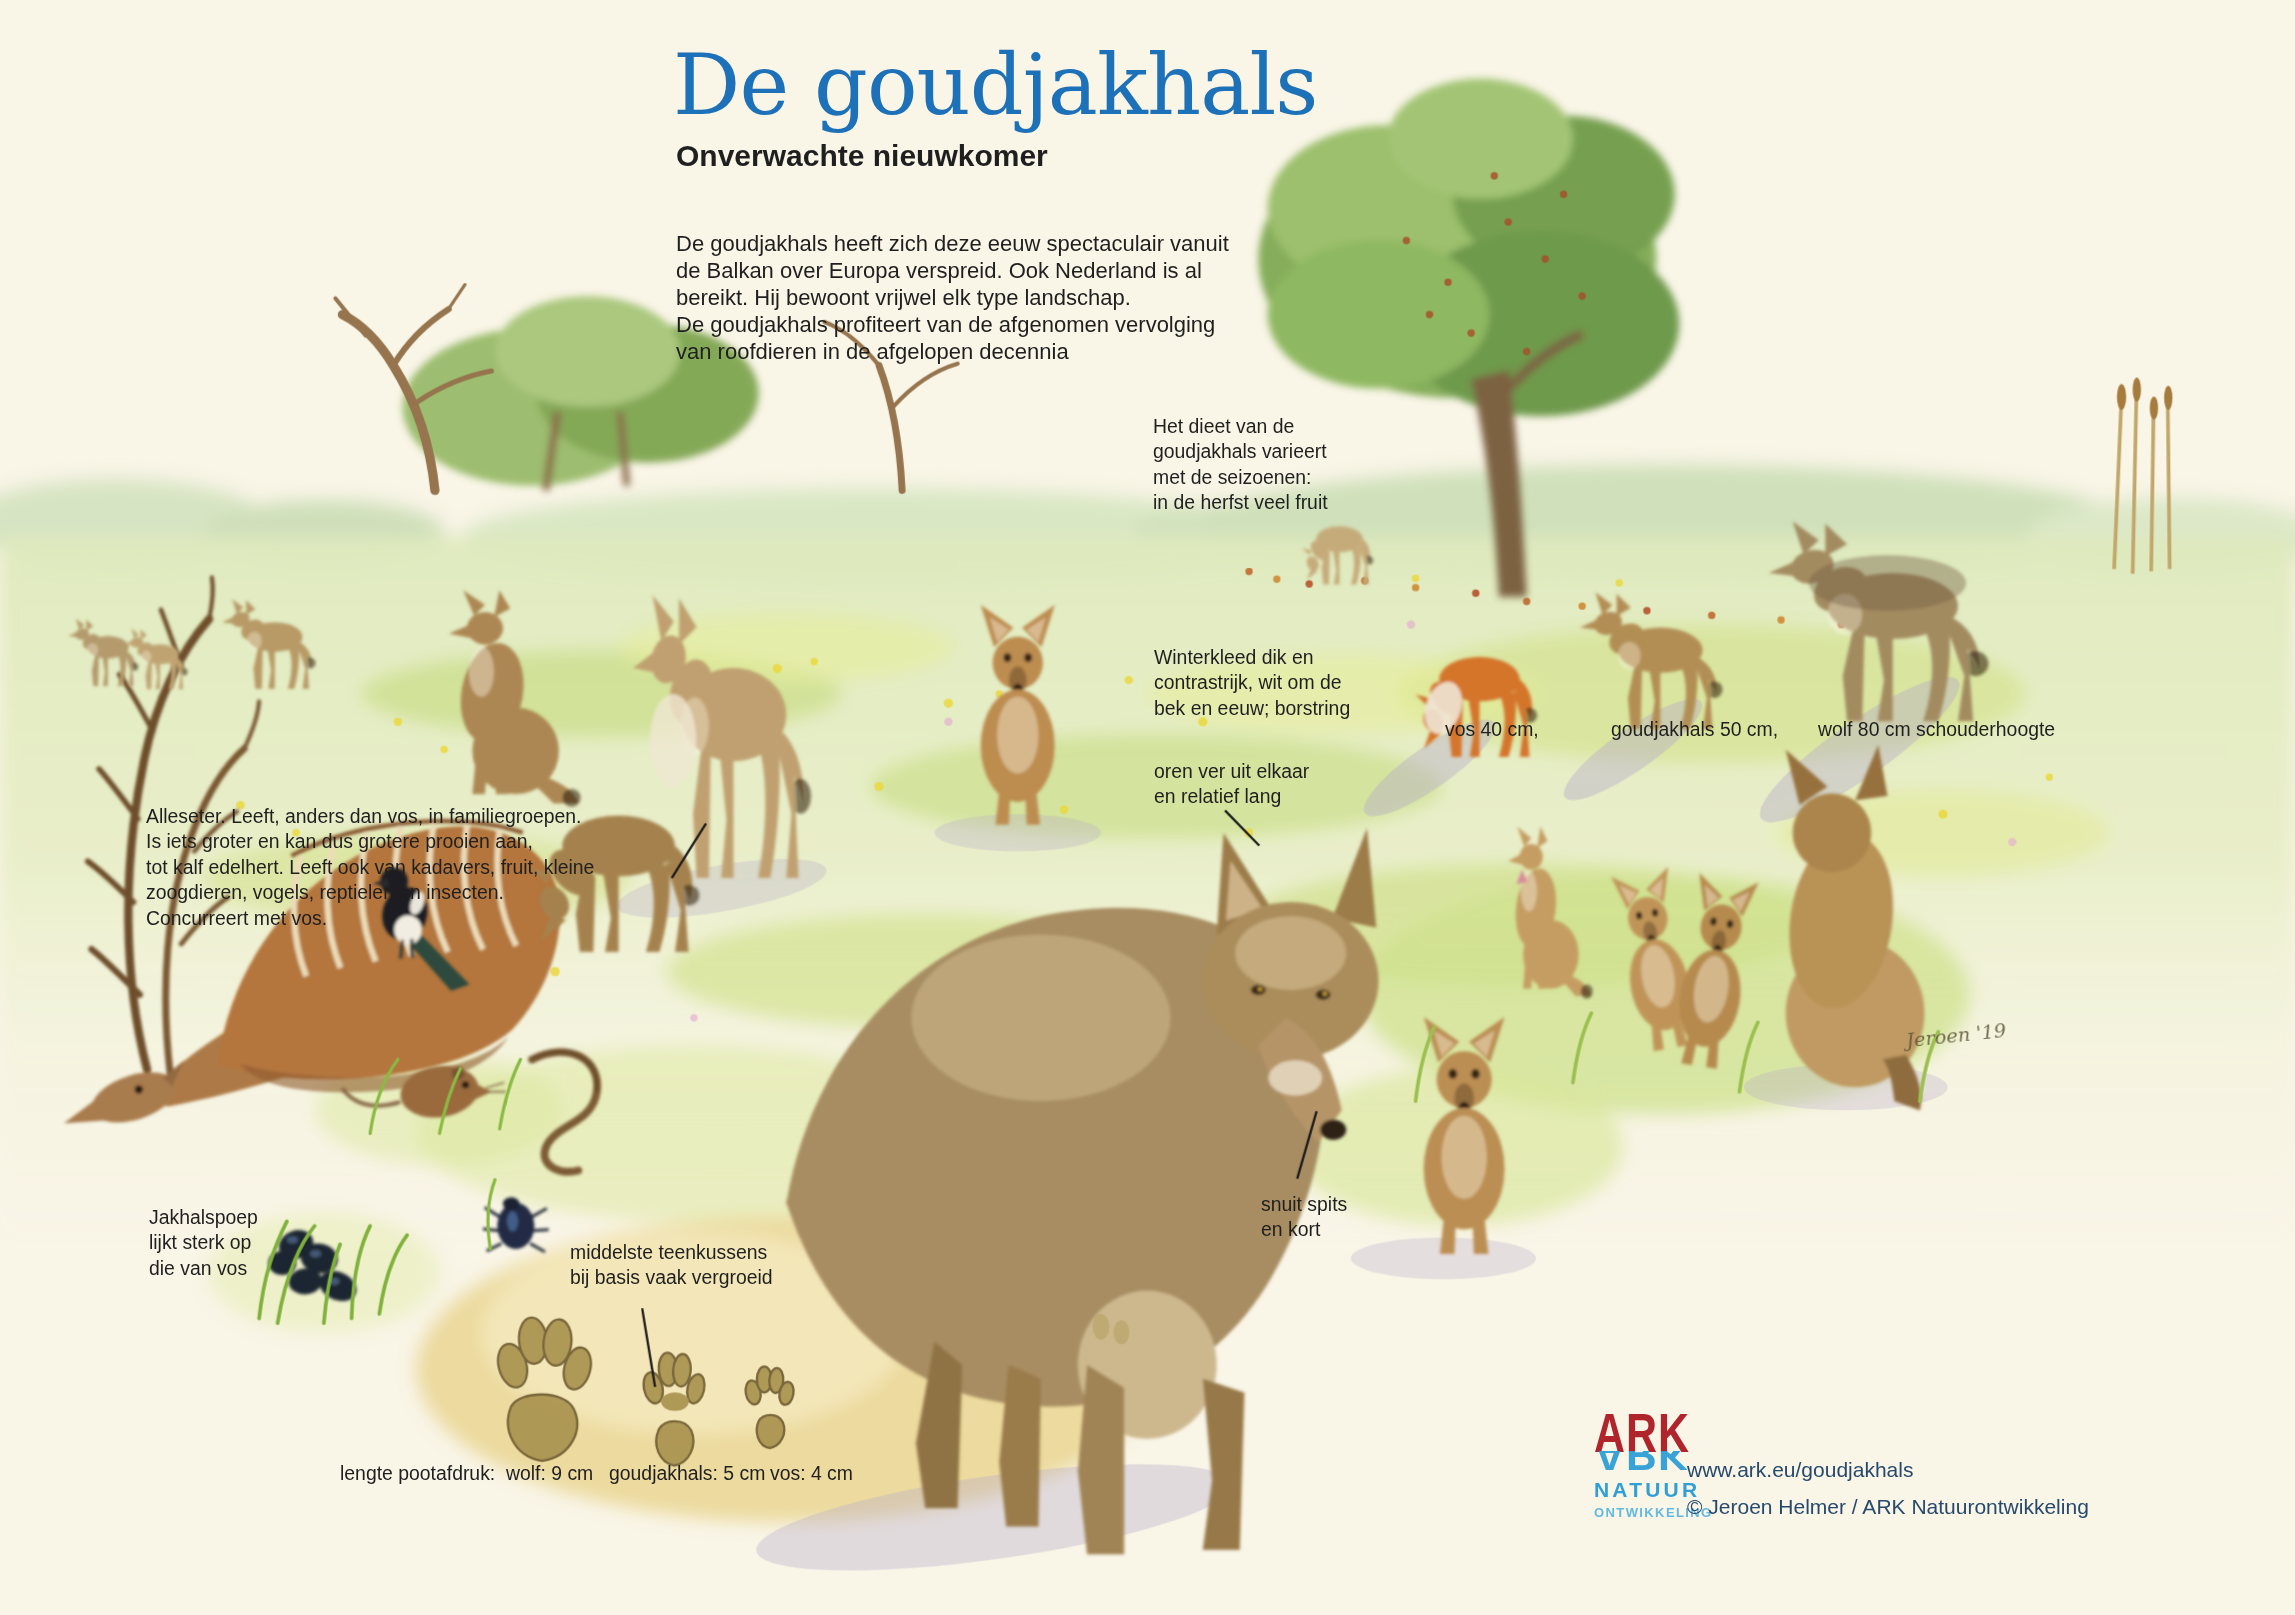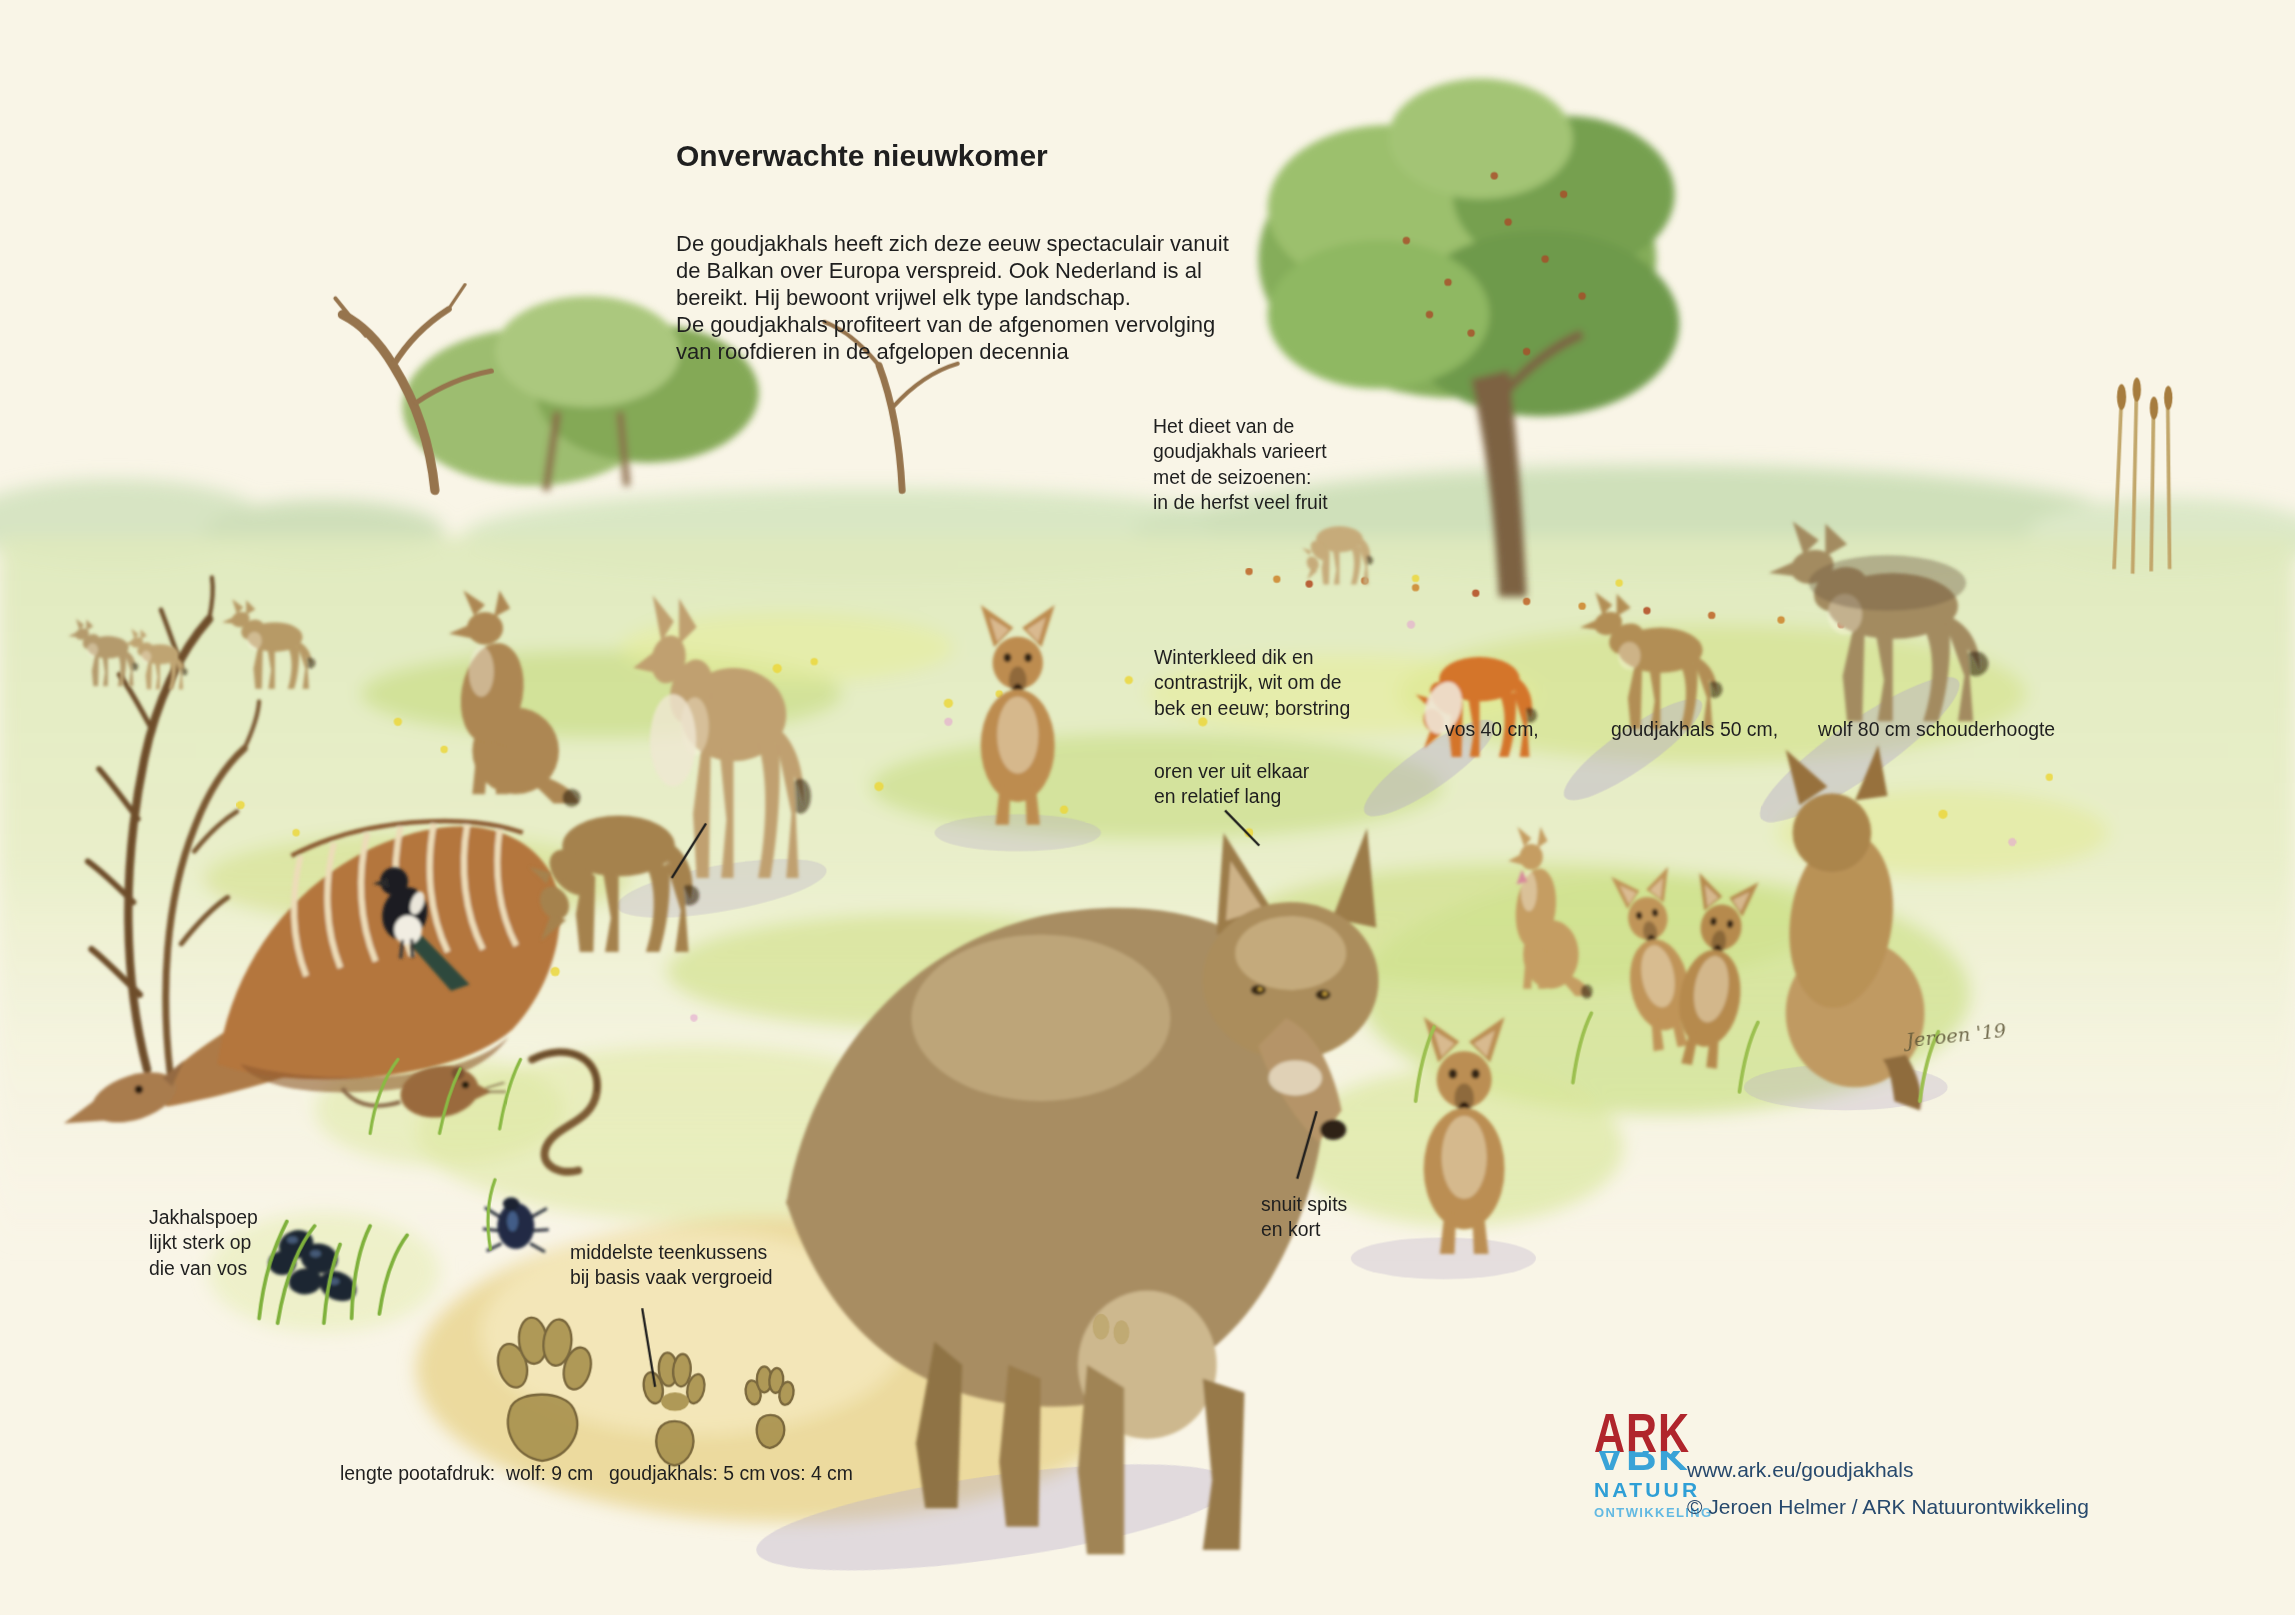--- a/index.html
+++ b/index.html
@@ -444,36 +444,42 @@
     </g>
 
     <g stroke="#1c1c1c" stroke-width="5">
       <line x1="2648" y1="1752" x2="2722" y2="1828"></line>
       <line x1="2846" y1="2402" x2="2804" y2="2548"></line>
       <line x1="1388" y1="2828" x2="1416" y2="2998"></line>
       <line x1="1452" y1="1898" x2="1526" y2="1780"></line>
     </g>
   </svg>
 
+  <div class="txt page-title" style="left:673px;top:43px">De goudjakhals</div>
   <div class="txt page-subtitle" style="left:676px;top:139px">Onverwachte nieuwkomer</div>
   <div class="txt intro" style="left:676px;top:230px">De goudjakhals heeft zich deze eeuw spectaculair vanuit
 de Balkan over Europa verspreid. Ook Nederland is al
 bereikt. Hij bewoont vrijwel elk type landschap.
 De goudjakhals profiteert van de afgenomen vervolging
 van roofdieren in de afgelopen decennia</div>
 
   <div class="txt ann" style="left:1153px;top:414px">Het dieet van de
 goudjakhals varieert
 met de seizoenen:
 in de herfst veel fruit</div>
   <div class="txt ann" style="left:1154px;top:645px">Winterkleed dik en
 contrastrijk, wit om de
 bek en eeuw; borstring</div>
   <div class="txt ann" style="left:1154px;top:759px">oren ver uit elkaar
 en relatief lang</div>
+  <div class="txt ann" style="left:146px;top:804px">Alleseter. Leeft, anders dan vos, in familiegroepen.
+Is iets groter en kan dus grotere prooien aan,
+tot kalf edelhert. Leeft ook van kadavers, fruit, kleine
+zoogdieren, vogels, reptielen en insecten.
+Concurreert met vos.</div>
   <div class="txt ann" style="left:149px;top:1205px">Jakhalspoep
 lijkt sterk op
 die van vos</div>
   <div class="txt ann" style="left:570px;top:1240px">middelste teenkussens
 bij basis vaak vergroeid</div>
   <div class="txt ann" style="left:1261px;top:1192px">snuit spits
 en kort</div>
 
   <div class="txt lbl" style="left:1445px;top:718px">vos 40 cm,</div>
   <div class="txt lbl" style="left:1611px;top:718px">goudjakhals 50 cm,</div>

